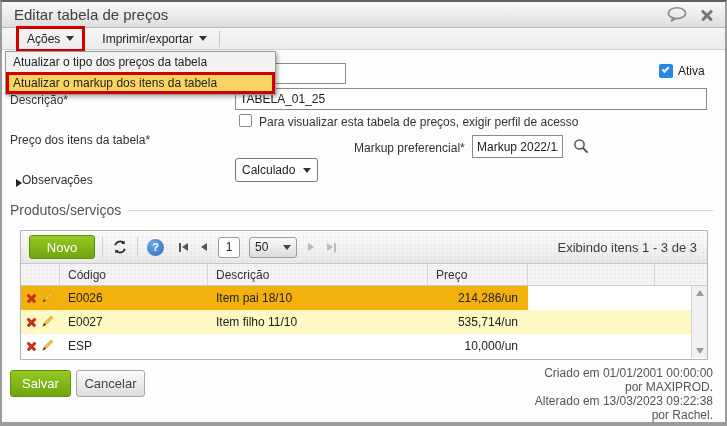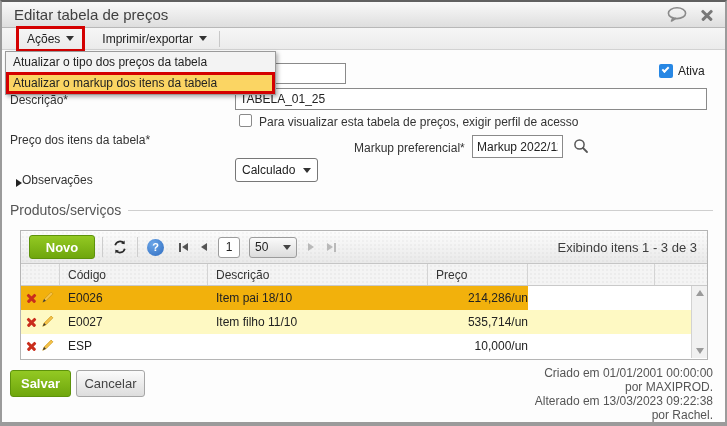--- a/index.html
+++ b/index.html
@@ -70,21 +70,21 @@
   .section-line { position:absolute; left:126px; right:12px; top:208px; border-top:1px solid #cfcfcf; }
 
   
   .grid { position:absolute; left:18px; top:228px; width:688px; height:130px;
           border:1px solid #b5b5b5; background:#fff; }
   .grid-toolbar { height:33px; background:linear-gradient(#fcfcfc,#e9e9e9);
                   background-image:radial-gradient(#00000007 1px, transparent 1px), linear-gradient(#fcfcfc,#e9e9e9);
                   background-size:4px 4px, 100% 100%;
                   border-bottom:1px solid #c5c5c5; display:flex; align-items:center; padding:0 8px; gap:7px; }
   .btn-green { background:linear-gradient(#93c923,#6fa60d); border:1px solid #5d920b; border-radius:3px;
-               color:#fff; font-weight:bold; font-size:13px; font-family:inherit; cursor:pointer; }
+               color:#fff; font-weight:normal; font-size:13px; font-family:inherit; cursor:pointer; }
   .novo-btn { width:66px; height:24px; }
   .tb-divider { width:1px; height:20px; background:#cdcdcd; }
   .icon-btn { background:none; border:none; cursor:pointer; display:flex; align-items:center; padding:0 2px; }
   .help-circle { width:17px; height:17px; border-radius:50%; background:radial-gradient(circle at 35% 30%, #6ca6e8, #2e6cc0);
                  color:#fff; font-size:11px; font-weight:bold; display:flex; align-items:center; justify-content:center; }
   .pager { display:flex; align-items:center; gap:9px; margin-left:4px; }
   .tri-l { width:0; height:0; border-top:4.5px solid transparent; border-bottom:4.5px solid transparent; border-right:6px solid #555; }
   .tri-r { width:0; height:0; border-top:4.5px solid transparent; border-bottom:4.5px solid transparent; border-left:6px solid #b9b9b9; }
   .pg-bar { width:2px; height:9px; background:#555; }
   .pg-bar.dis { background:#b9b9b9; }
@@ -103,21 +103,21 @@
   .hc { display:flex; align-items:center; padding-left:8px; border-right:1px solid #d4d4d4; height:100%; }
   .col-icons { width:39px; padding-left:0; }
   .col-cod { width:148px; }
   .col-desc { width:220px; }
   .col-preco { width:100px; }
   .col-fill { width:127px; }
   .col-fill2 { flex:1; border-right:none; }
 
   .grid-row { height:24px; display:flex; font-size:12px; color:#222; cursor:pointer; }
   .gc { display:flex; align-items:center; padding-left:8px; height:100%; }
-  .gc.r { justify-content:flex-end; padding-right:0; padding-left:0; }
+  .gc.r { justify-content:flex-end; padding-right:10px; padding-left:0; }
   .row-sel .gc.colored { background:#f2b10c; }
   .row-alt { background:#fef9c3; }
   .row-icons { width:39px; padding-left:6px; gap:5px; }
   .x-icon { position:relative; width:9px; height:9px; display:inline-block; }
   .x-icon::before, .x-icon::after { content:""; position:absolute; left:-1px; top:3.2px; width:11px; height:2.6px;
                  background:#c92d1c; border-radius:1px; }
   .x-icon::before { transform:rotate(45deg); } .x-icon::after { transform:rotate(-45deg); }
 
   .vscroll { position:absolute; right:0; top:55px; width:16px; height:72px; background:#f1f1f1;
              border-left:1px solid #d2d2d2; display:flex; flex-direction:column; justify-content:space-between;

